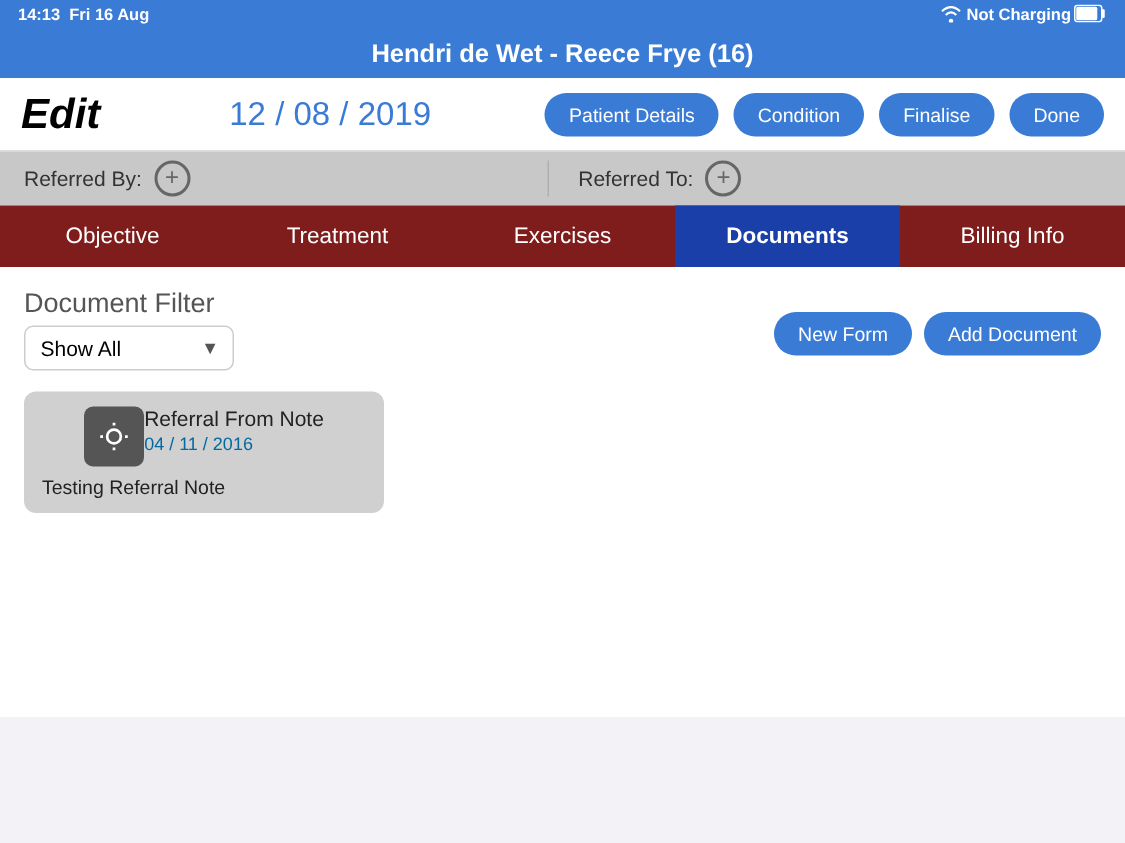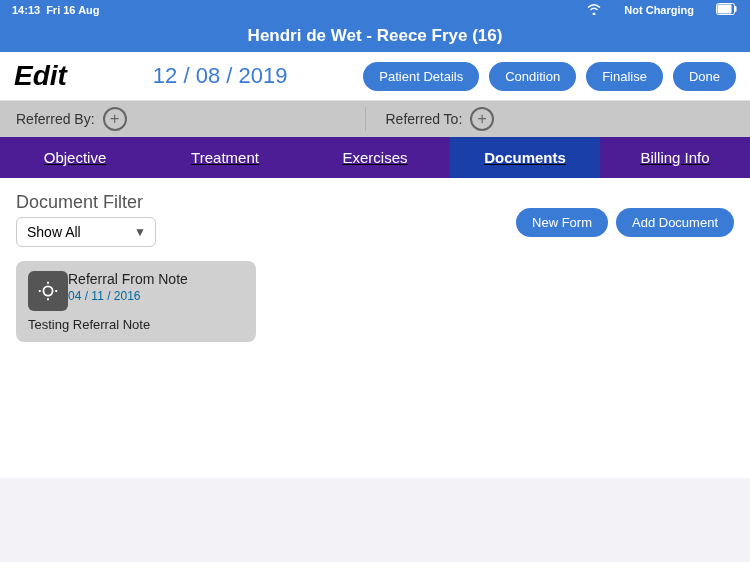--- a/index.html
+++ b/index.html
@@ -18,21 +18,21 @@
       color: white;
       display: flex;
       justify-content: space-between;
       align-items: center;
       padding: 0 12px;
       height: 20px;
       font-size: 11px;
       font-weight: 600;
     }
     .status-left { display: flex; align-items: center; gap: 6px; }
-    .status-right { display: flex; align-items: center; gap: 22px; }
+    .status-right { display: flex; align-items: center; gap: 2px; }
 
     
     .header {
       background: #3a7bd5;
       color: white;
       text-align: center;
       padding: 6px 0;
       font-size: 17px;
       font-weight: 600;
     }
@@ -103,22 +103,21 @@
       justify-content: center;
       cursor: pointer;
       color: #666;
       font-size: 16px;
       line-height: 1;
     }
 
     
     .tab-bar {
       display: flex;
-      background: #4c1d95;
-      text-decoration: underline;
+      background: #7f1d1d;
     }
     .tab {
       flex: 1;
       text-align: center;
       padding: 12px 0;
       color: white;
       font-size: 15px;
       cursor: pointer;
       font-weight: 400;
     }
@@ -186,20 +185,21 @@
       padding: 10px 12px;
       display: flex;
       flex-direction: column;
       gap: 4px;
       width: 240px;
       cursor: pointer;
     }
     .doc-card-top {
       display: flex;
       align-items: flex-start;
+      justify-content: center;
     }
     .doc-icon {
       width: 40px;
       height: 40px;
       background: #555;
       border-radius: 6px;
       display: flex;
       align-items: center;
       justify-content: center;
       color: white;

